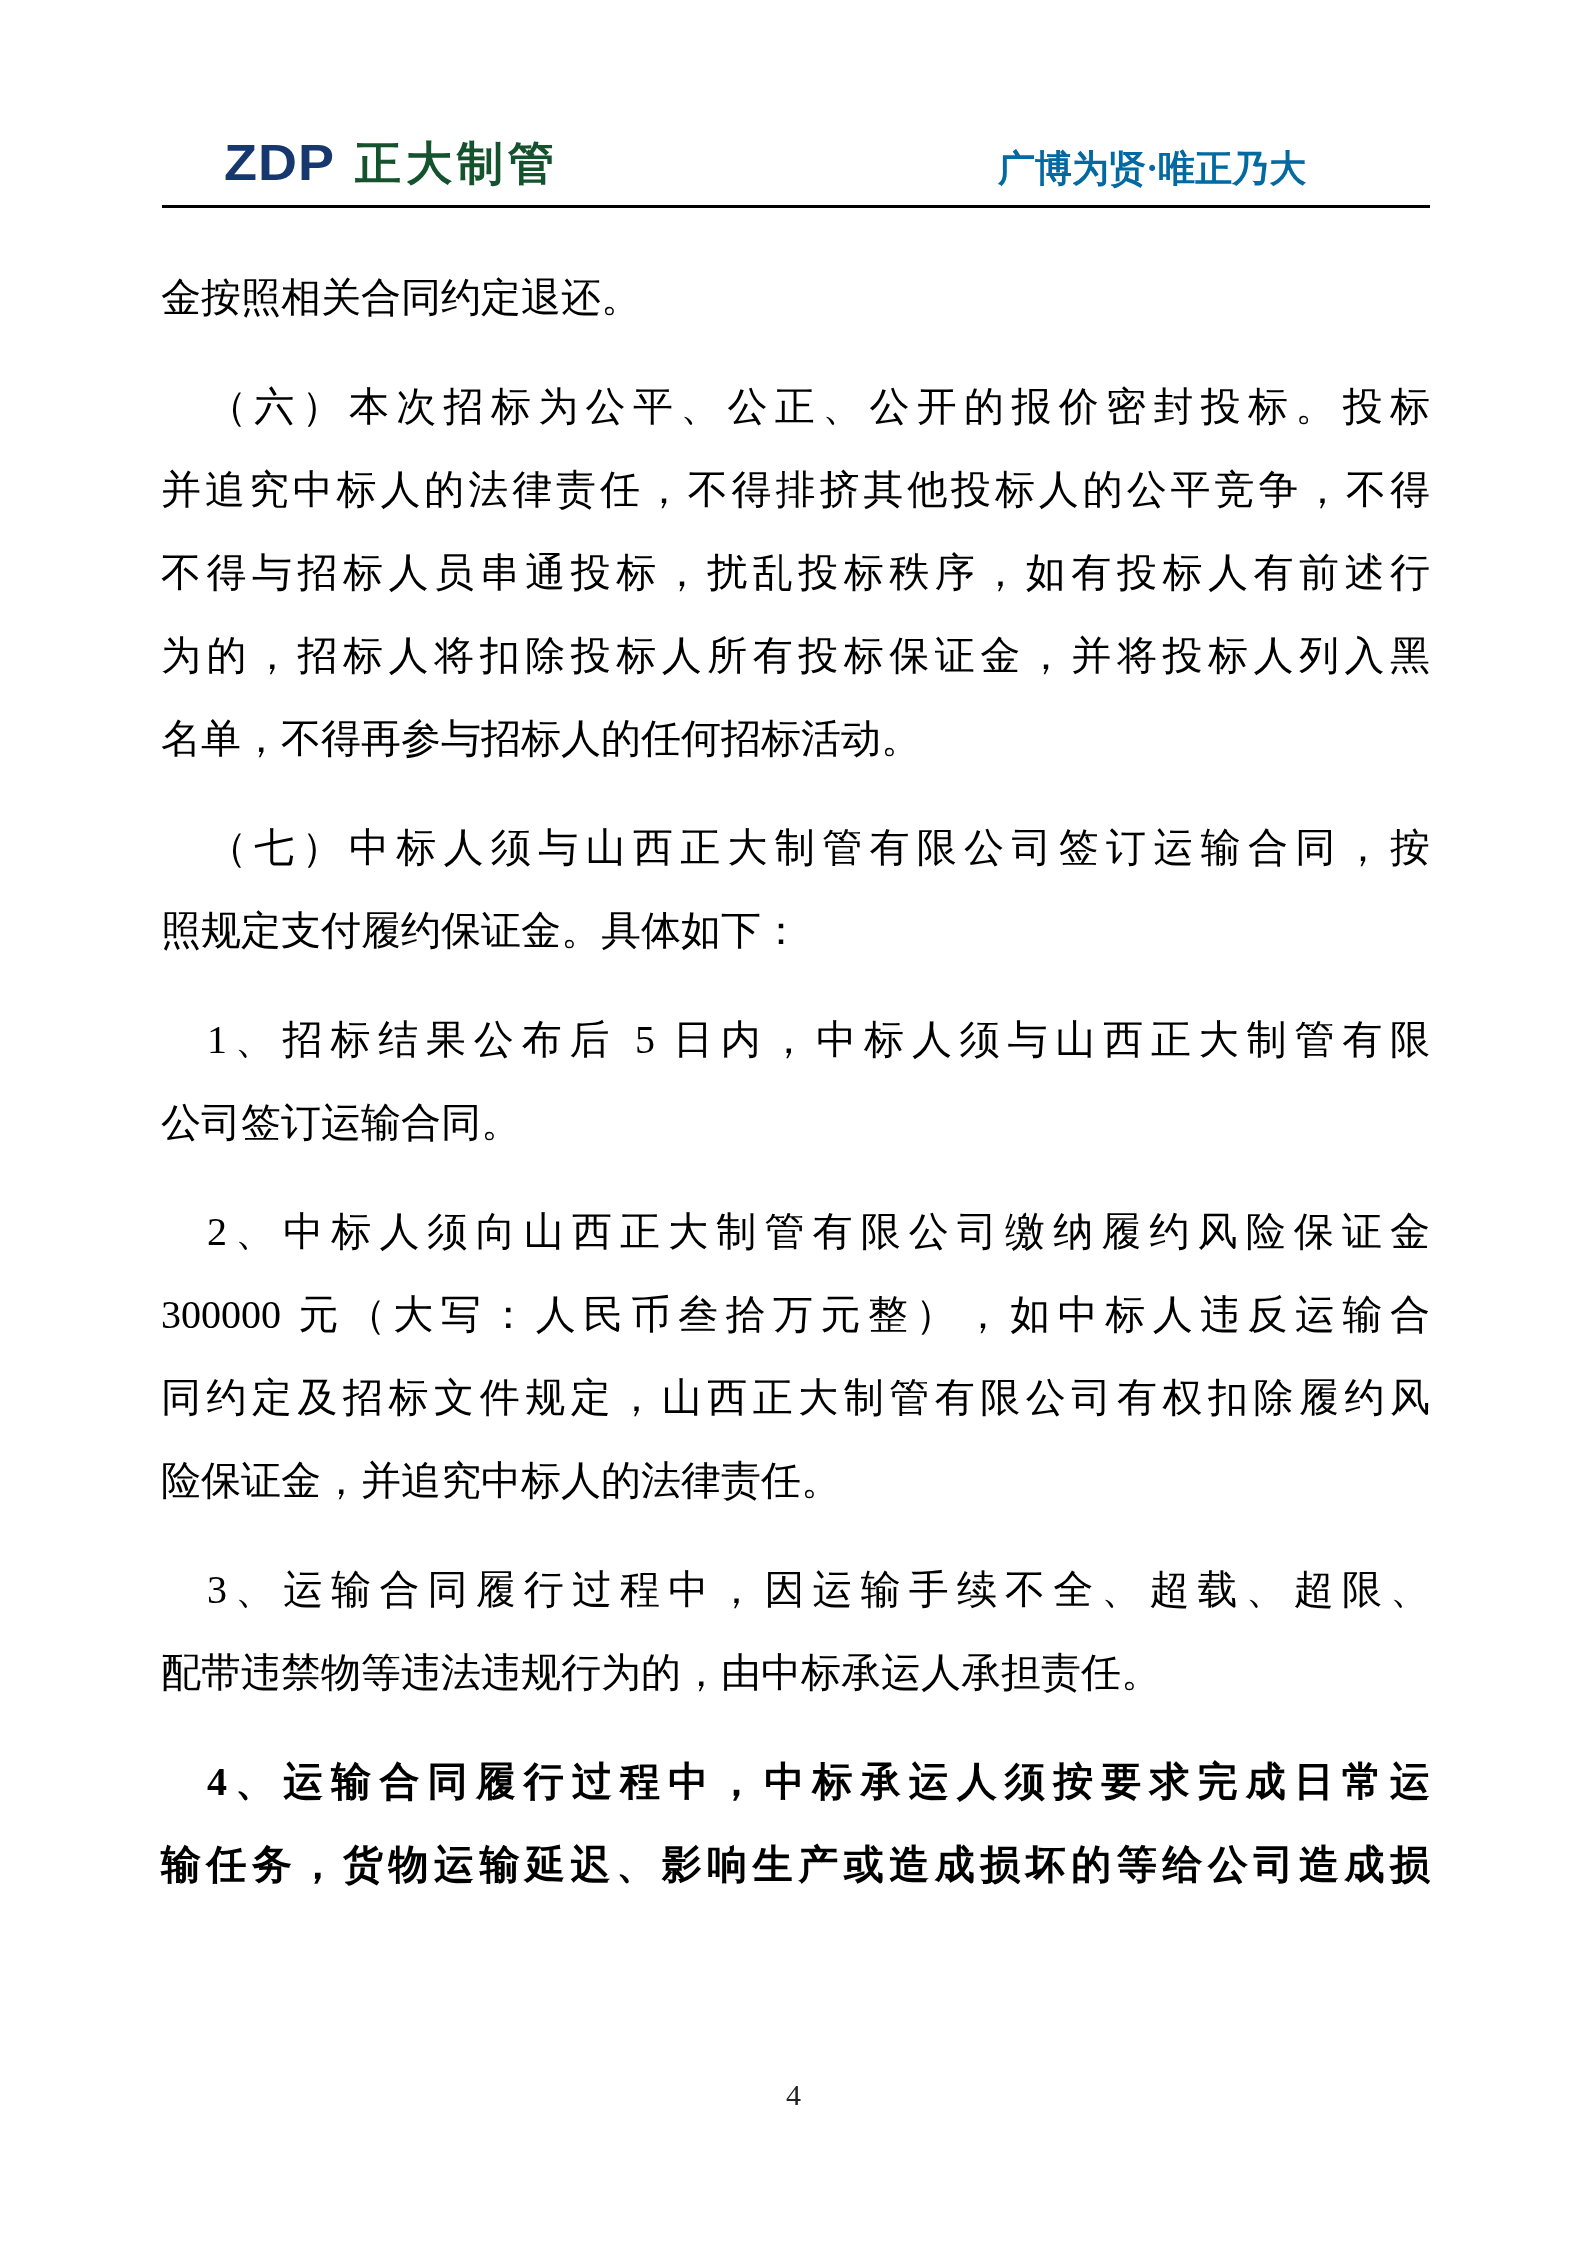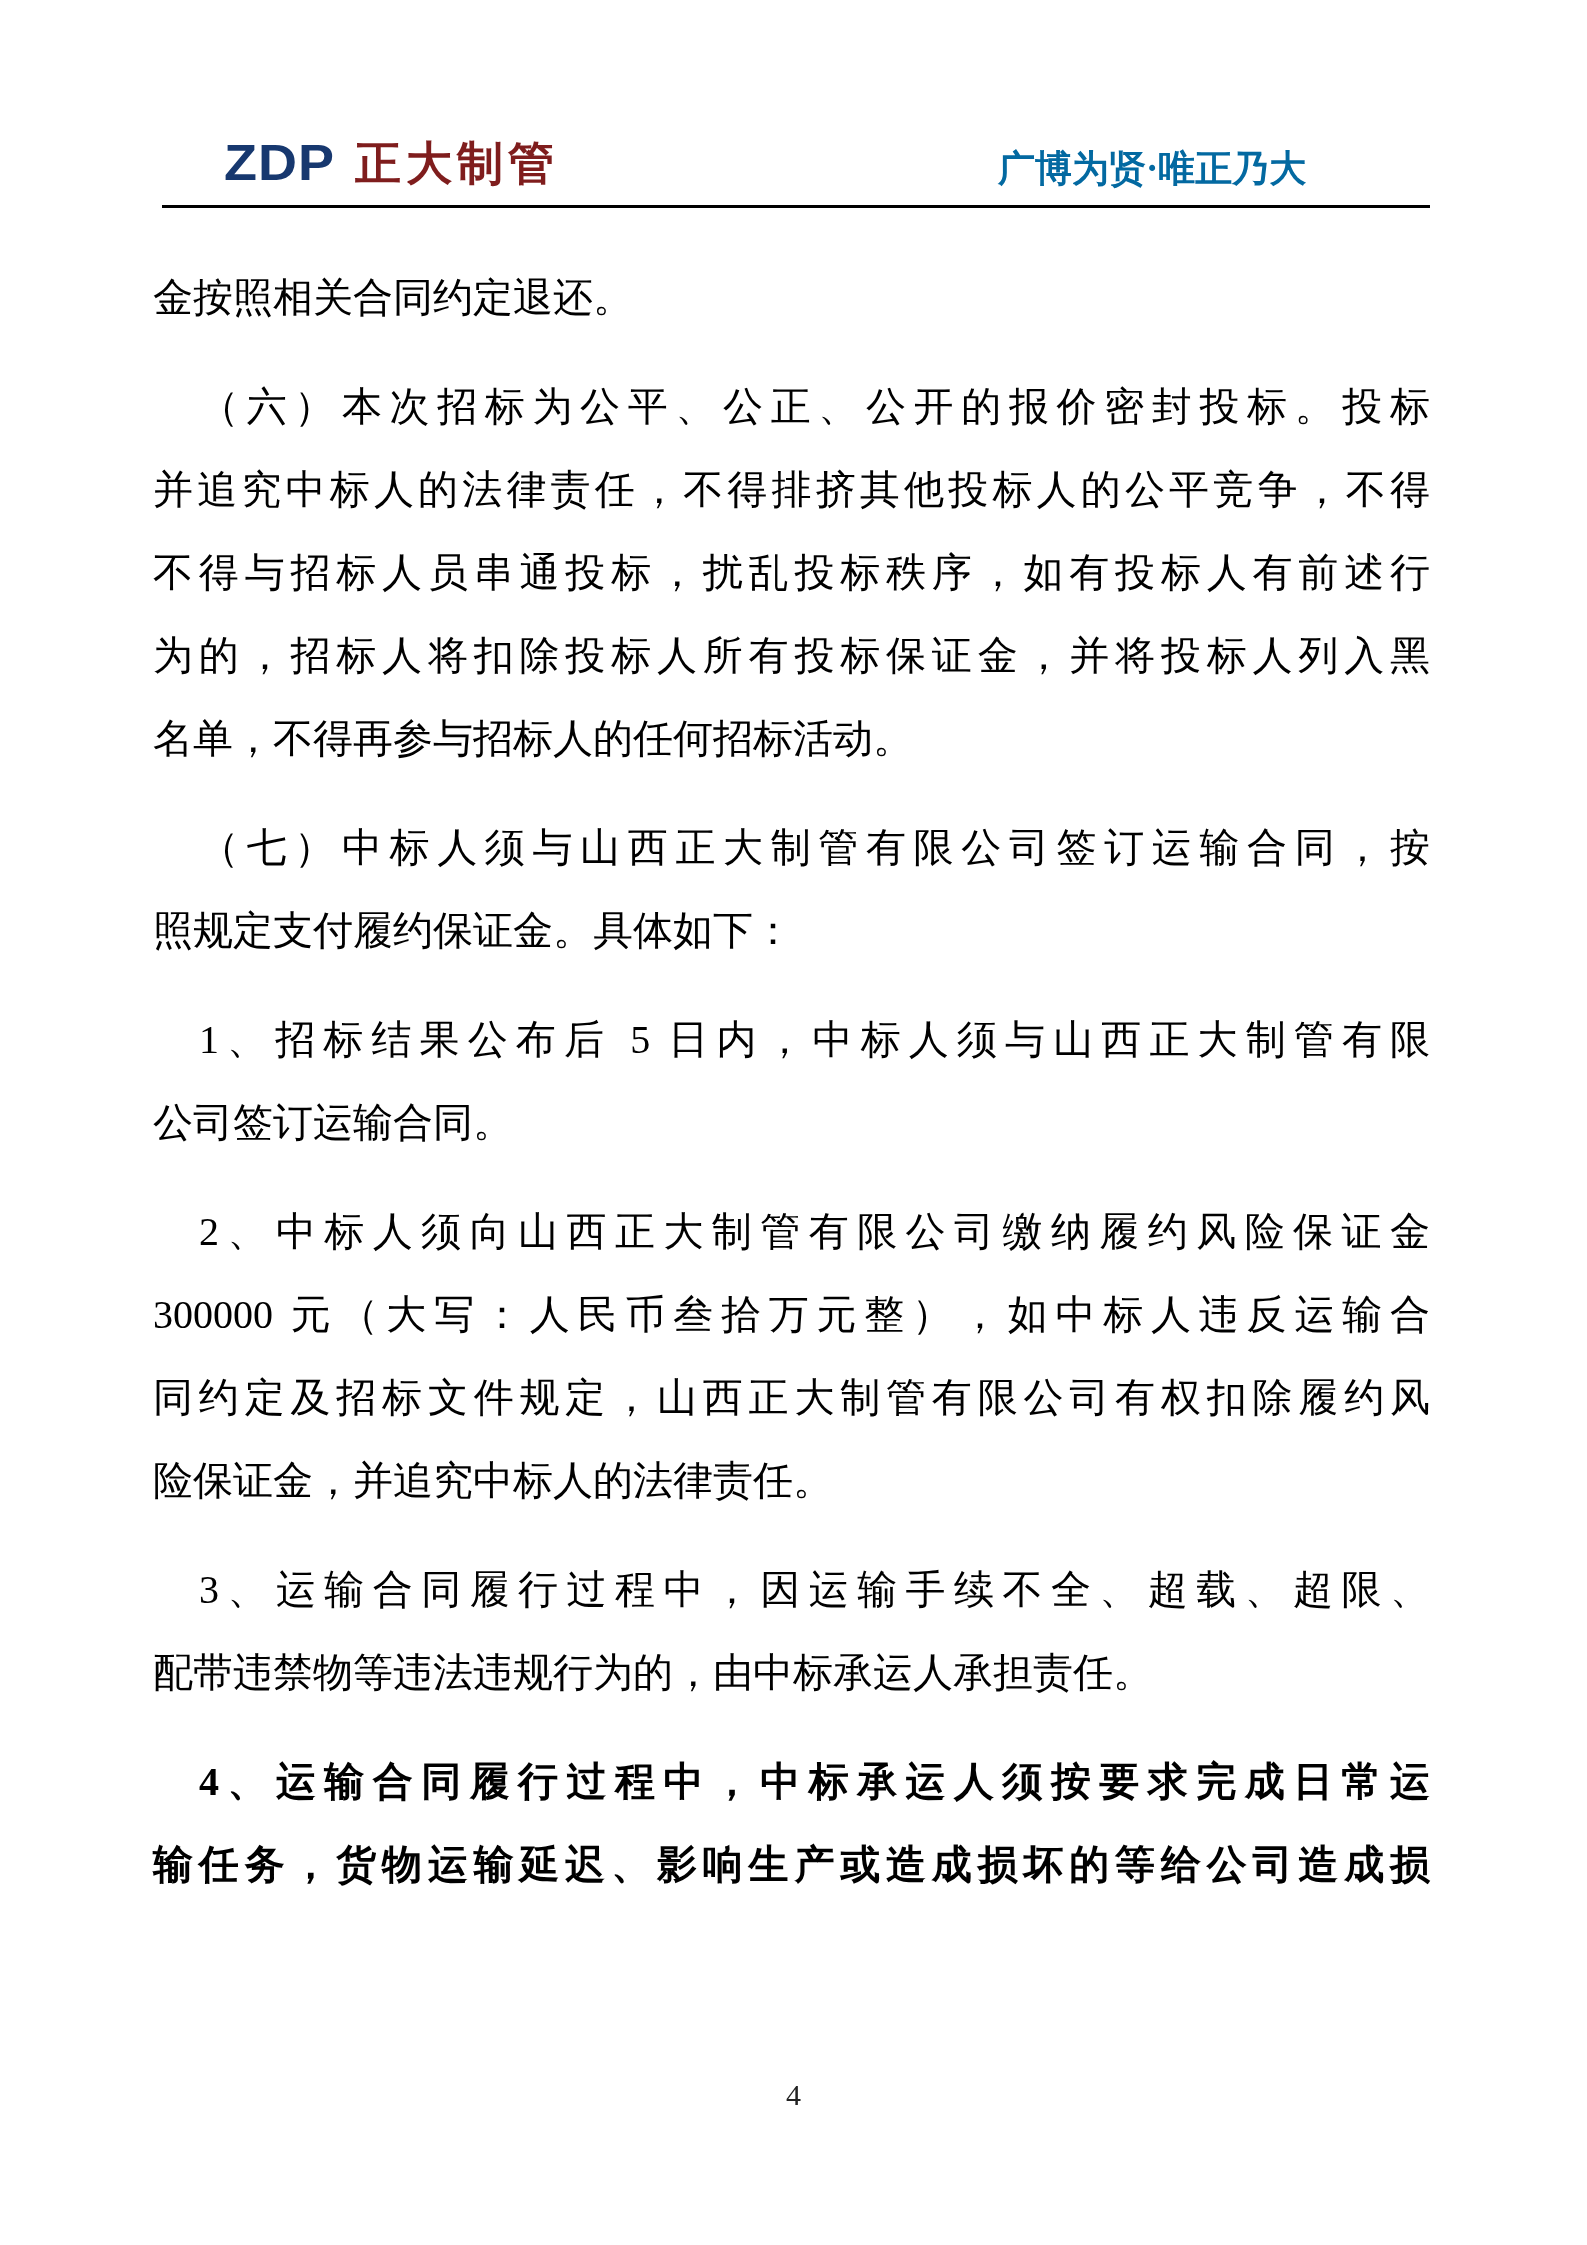--- a/index.html
+++ b/index.html
@@ -62,21 +62,21 @@
   .doc-body {
     position: absolute;
     left: 153px;
     top: 256px;
     width: 1277px;
     font-size: 40px;
     line-height: 83px;
     color: #000000;
     font-family: "Liberation Serif", "DejaVu Serif", serif;
   }
-  .para { margin: 0 0 26px 0; }
+  .para { margin: 0 0 26px 8px; }
   .para:last-child { margin-bottom: 0; font-weight: bold; }
   .line { white-space: normal; }
   .line.just {
     text-align: justify;
     text-align-last: justify;
     text-justify: inter-character;
   }
   .line.indent { text-indent: 46px; }
 
   
@@ -91,21 +91,21 @@
     font-family: "Liberation Serif", "DejaVu Serif", serif;
   }
 </style>
 </head>
 <body>
 
 <div class="page">
 
   <div class="header-logo">
     <span class="logo-zdp" style="color: rgb(23, 56, 111);">ZDP</span>
-    <span class="logo-name" style="color: #7f1d1d; text-align: right;">正大制管</span>
+    <span class="logo-name" style="color: #14532d; text-align: right;">正大制管</span>
   </div>
 
   <div class="header-slogan" style="color: #0369a1;">广博为贤·唯正乃大</div>
 
   <div class="header-rule" style="background: rgb(0, 0, 0);"></div>
 
   <div class="doc-body" style="color: rgb(0, 0, 0);">
       <div class="para">
         <div class="line">金按照相关合同约定退还。</div>
       </div>

